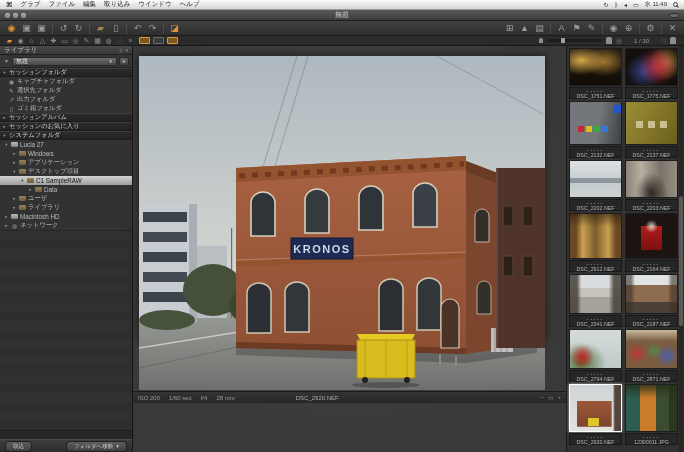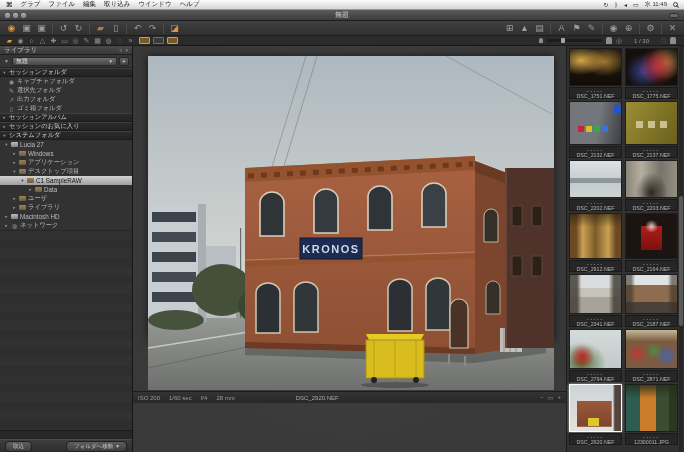--- a/index.html
+++ b/index.html
@@ -90,21 +90,21 @@
   .sb-strip { height:9px; background:#272727; border-top:1px solid #1a1a1a; flex:none; }
   .sb-foot { height:13px; background:linear-gradient(#3d3d3d,#2d2d2d);
     border-top:1px solid #4a4a4a; display:flex; align-items:center;
     justify-content:space-between; padding:0 5px; flex:none; }
   .pill { background:linear-gradient(#5e5e5e,#3e3e3e); border:1px solid #202020;
     border-radius:4px; color:#cccccc; font-size:5.5px; padding:1px 7px; display:flex; gap:3px; }
 
   
   .viewer { left:133px; top:46px; width:433px; height:406px;
     background:radial-gradient(ellipse at 50% 40%, #434343, #393939 75%); }
-  .photo { left:15px; top:10px; width:406px; height:285px;
+  .photo { left:6px; top:10px; width:406px; height:285px;
     box-shadow:0 0 8px rgba(0,0,0,.6); background:#888; }
   .vstatus { left:0; top:345px; width:433px; height:12px;
     background:linear-gradient(#343434,#272727); border-top:1px solid #1c1c1c;
     display:flex; align-items:center; font-size:6px; color:#9b9b9b;
     padding:0 5px; gap:9px; }
   .vstatus .fname { margin-left:52px; color:#a8a8a8; }
   .zoomctl { margin-left:auto; display:flex; gap:4px; color:#8a8a8a; font-size:6px; }
 
   
   .browser { left:566px; top:46px; width:118px; height:406px; background:#313131;

